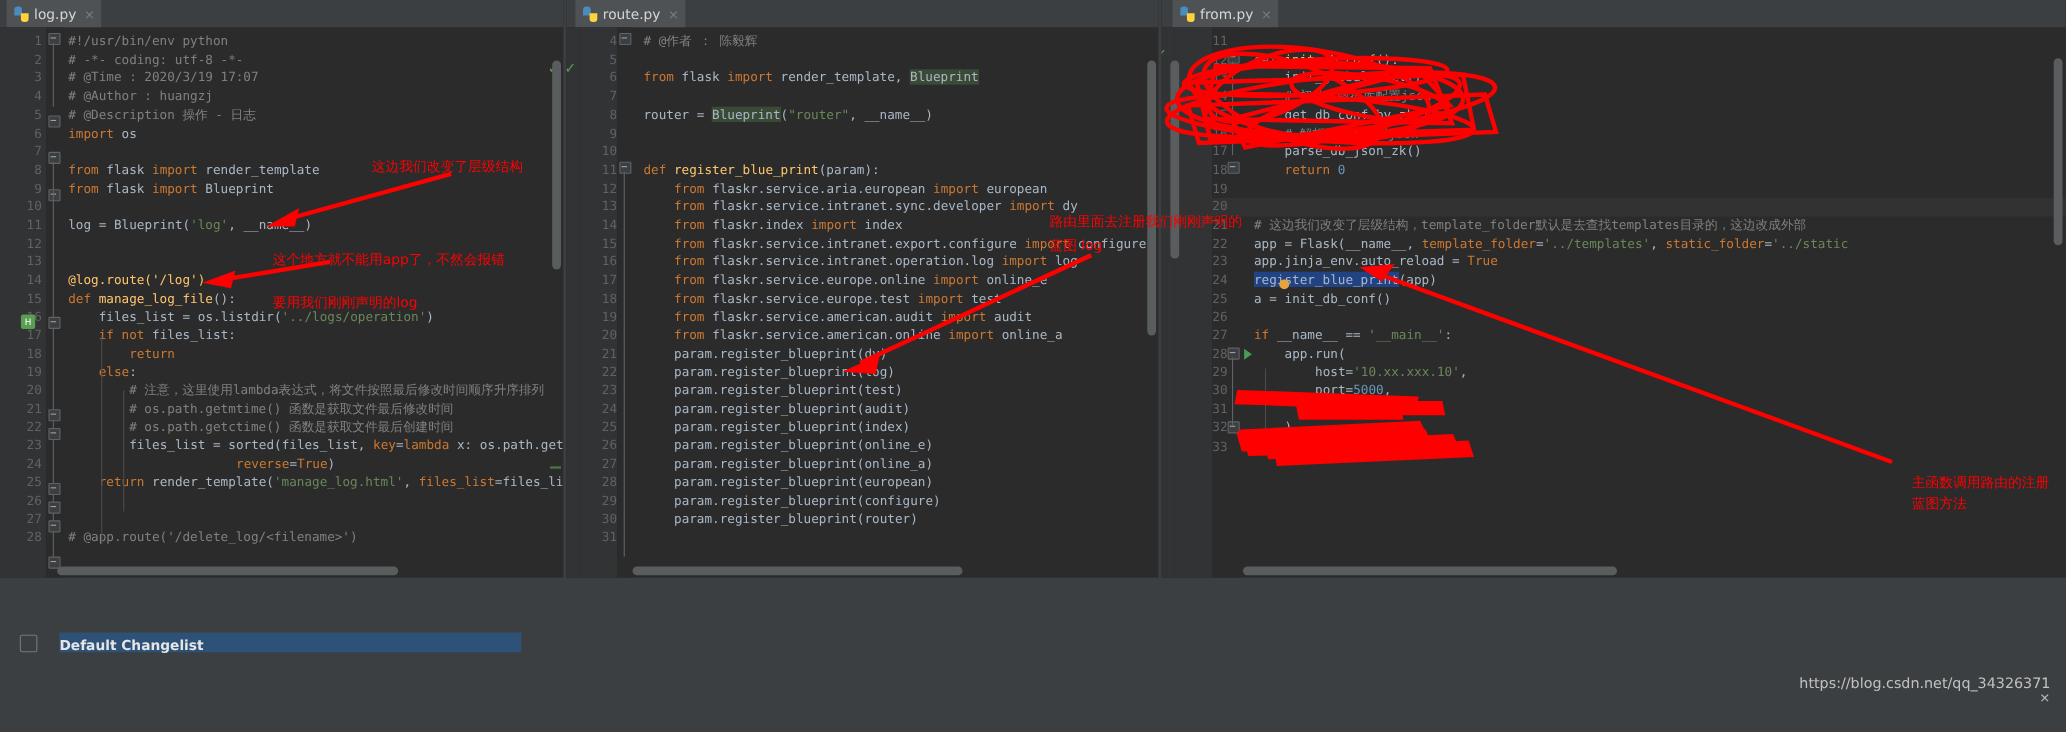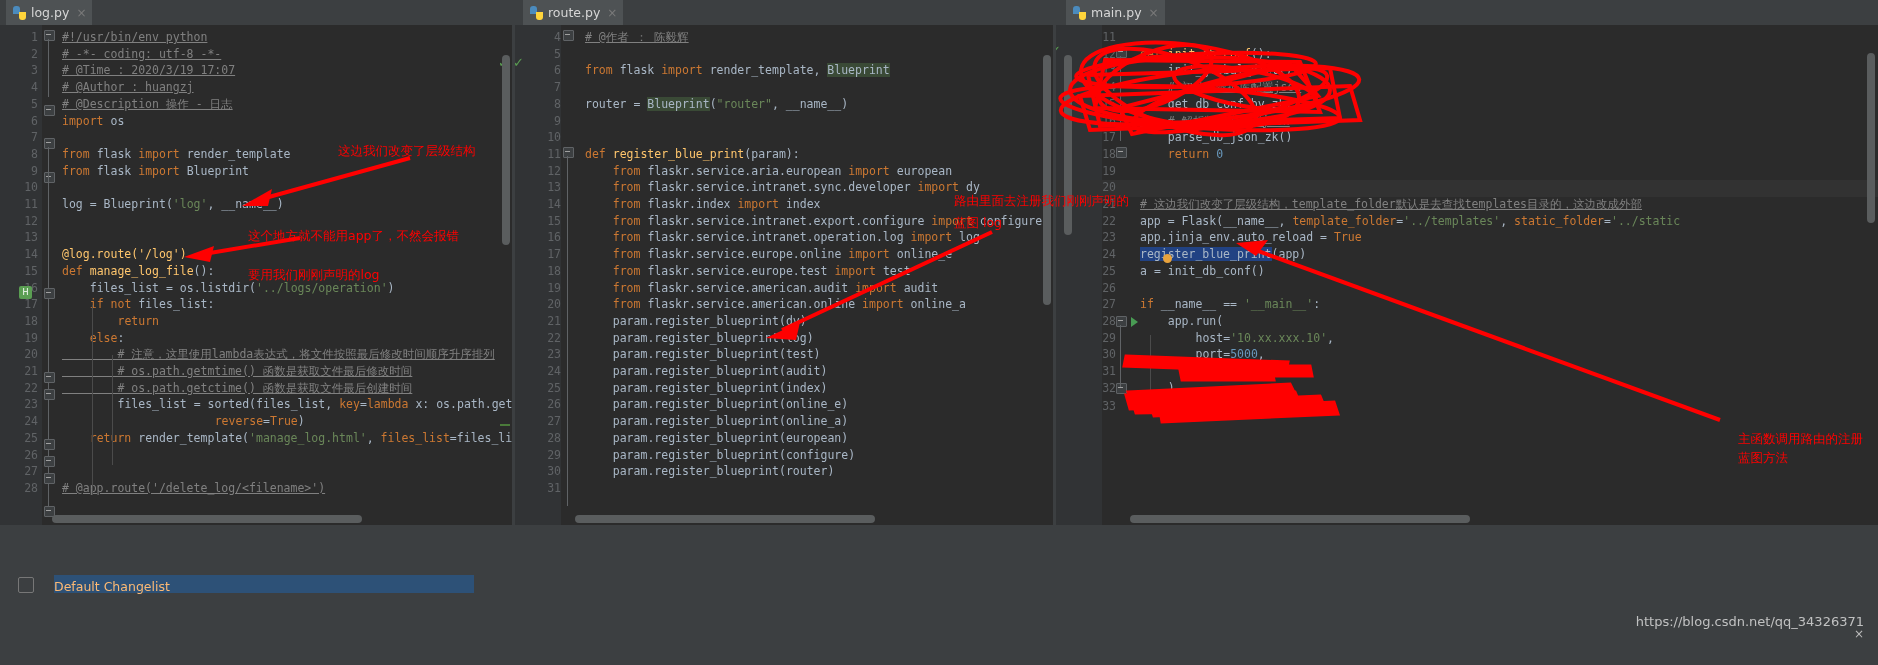--- a/index.html
+++ b/index.html
@@ -33,21 +33,21 @@
   
   .editor{position:absolute;left:0;right:0;top:25px;bottom:0;background:#2b2b2b;}
   .markstrip{position:absolute;left:0;top:0;width:12px;bottom:0;background:#313335;}
   .gutter{position:absolute;top:0;bottom:0;background:#313335;}
   .ln{position:absolute;right:0;width:100%;text-align:right;color:#606366;
       font-family:"DejaVu Sans Mono","Liberation Mono",monospace;font-size:11.5px;line-height:16.7px;}
   .cl{position:absolute;white-space:pre;}
   
   .kw{color:#cc7832;}
   .def{color:#ffc66d;}
-  .cm{color:#808080;text-decoration:underline;}
+  .cm{color:#808080;}
   .st{color:#6a8759;}
   .nm{color:#a9b7c6;}
   .num{color:#6897bb;}
   .kwarg{color:#cc7832;}
   .sel{background:#214283;color:#a9b7c6;}
   .ident-hl{background:#3a4a36;}
   .caretline{position:absolute;left:0;right:0;height:16.7px;background:#323232;}
 
   
   .fold{position:absolute;width:9px;height:9px;border:1px solid #606366;background:#3c3f41;border-radius:1px;}
@@ -66,21 +66,21 @@
 
   
   .breadcrumbbar{position:absolute;left:0;top:525px;width:512px;height:22px;background:#3c3f41;
      font-size:12px;color:#b0b0b0;display:flex;align-items:center;padding-left:54px;box-sizing:border-box;}
   .vcsbar{position:absolute;left:0;right:0;top:547px;height:26px;background:#3c3f41;
      display:flex;align-items:center;font-size:12.5px;color:#c0c0c0;}
   .vcsbar .lbl{padding:0 10px 0 6px;}
   .vcsbar .vtab{padding:0 12px;height:26px;display:flex;align-items:center;position:relative;}
   .vcsbar .vtab.active:after{content:"";position:absolute;left:8px;right:8px;bottom:0;height:2px;background:#9a9a9a;}
   .changelist{position:absolute;left:0;right:0;top:573px;bottom:0;background:#3c3f41;}
-  .clrow{position:absolute;left:54px;top:6px;font-size:12.5px;font-weight:normal;color:#fdba74;}
+  .clrow{position:absolute;left:54px;top:6px;font-size:12.5px;font-weight:bold;color:#e5e5e5;}
   .clsel{position:absolute;left:54px;top:2px;width:420px;height:18px;background:#2d5177;}
   .cltool{position:absolute;left:18px;top:4px;width:14px;height:14px;border:1px solid #777;border-radius:2px;}
 
   
   .anno{position:absolute;left:0;top:0;width:1878px;height:665px;pointer-events:none;}
   .annotext{position:absolute;color:#ff0000;font-size:12.5px;line-height:17px;white-space:pre;
             font-family:"DejaVu Sans","Liberation Sans",sans-serif;}
   .watermark{position:absolute;right:14px;bottom:36px;color:#d8d8d8;font-size:13px;opacity:.85;}
   .wm-x{position:absolute;right:14px;bottom:24px;color:#bbb;font-size:12px;}
 </style>
@@ -284,21 +284,21 @@
 
     <div class="splitter"></div>
 
     <div class="pane pane-3">
       <div class="tabbar">
         <div class="tab" style="left:10px;">
           <span class="pyicon">
               <i class="b1"></i>
               <i class="b2"></i>
             </span>
-          <span class="tabname">main.py</span>
+          <span class="tabname">from.py</span>
           <span class="xclose">×</span>
         </div>
       </div>
 
       <div class="editor">
         <div class="markstrip"></div>
         <div class="gutter" style="left:12px;width:34px;"></div>
         <div class="gutter" style="left:46px;width:28px;background:#2b2b2b;"></div>
 
         <div class="caretline" style="top:155px;"></div>

